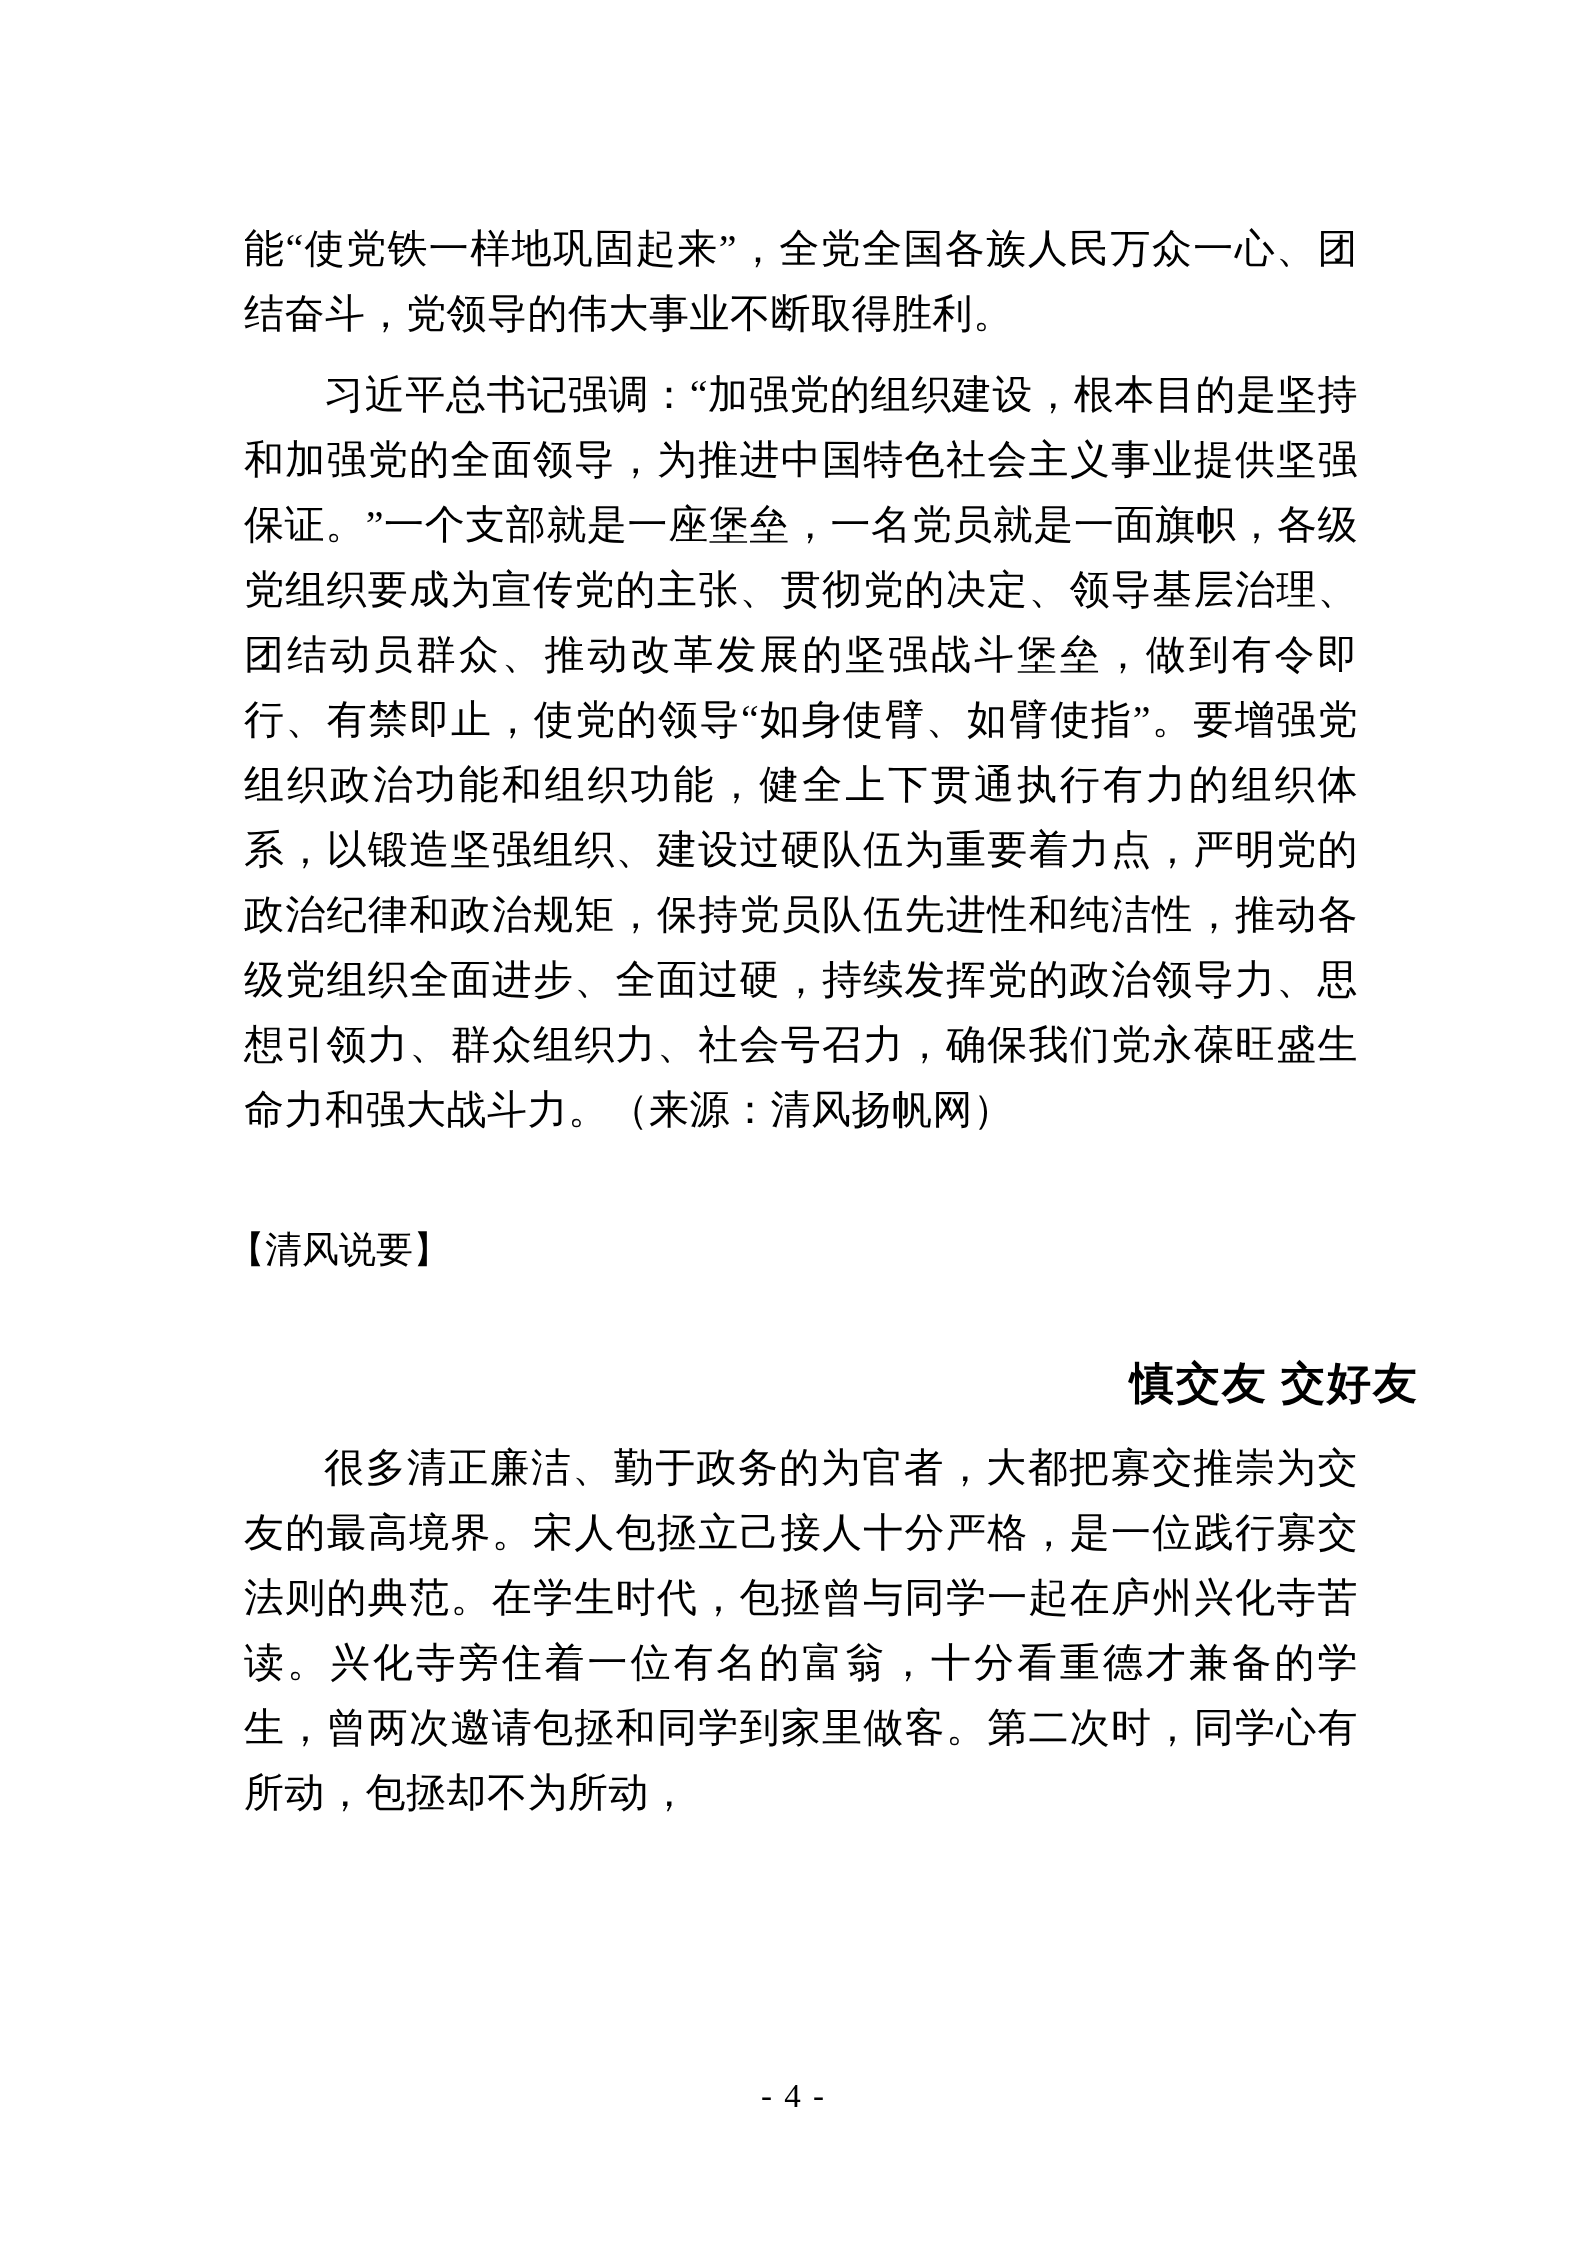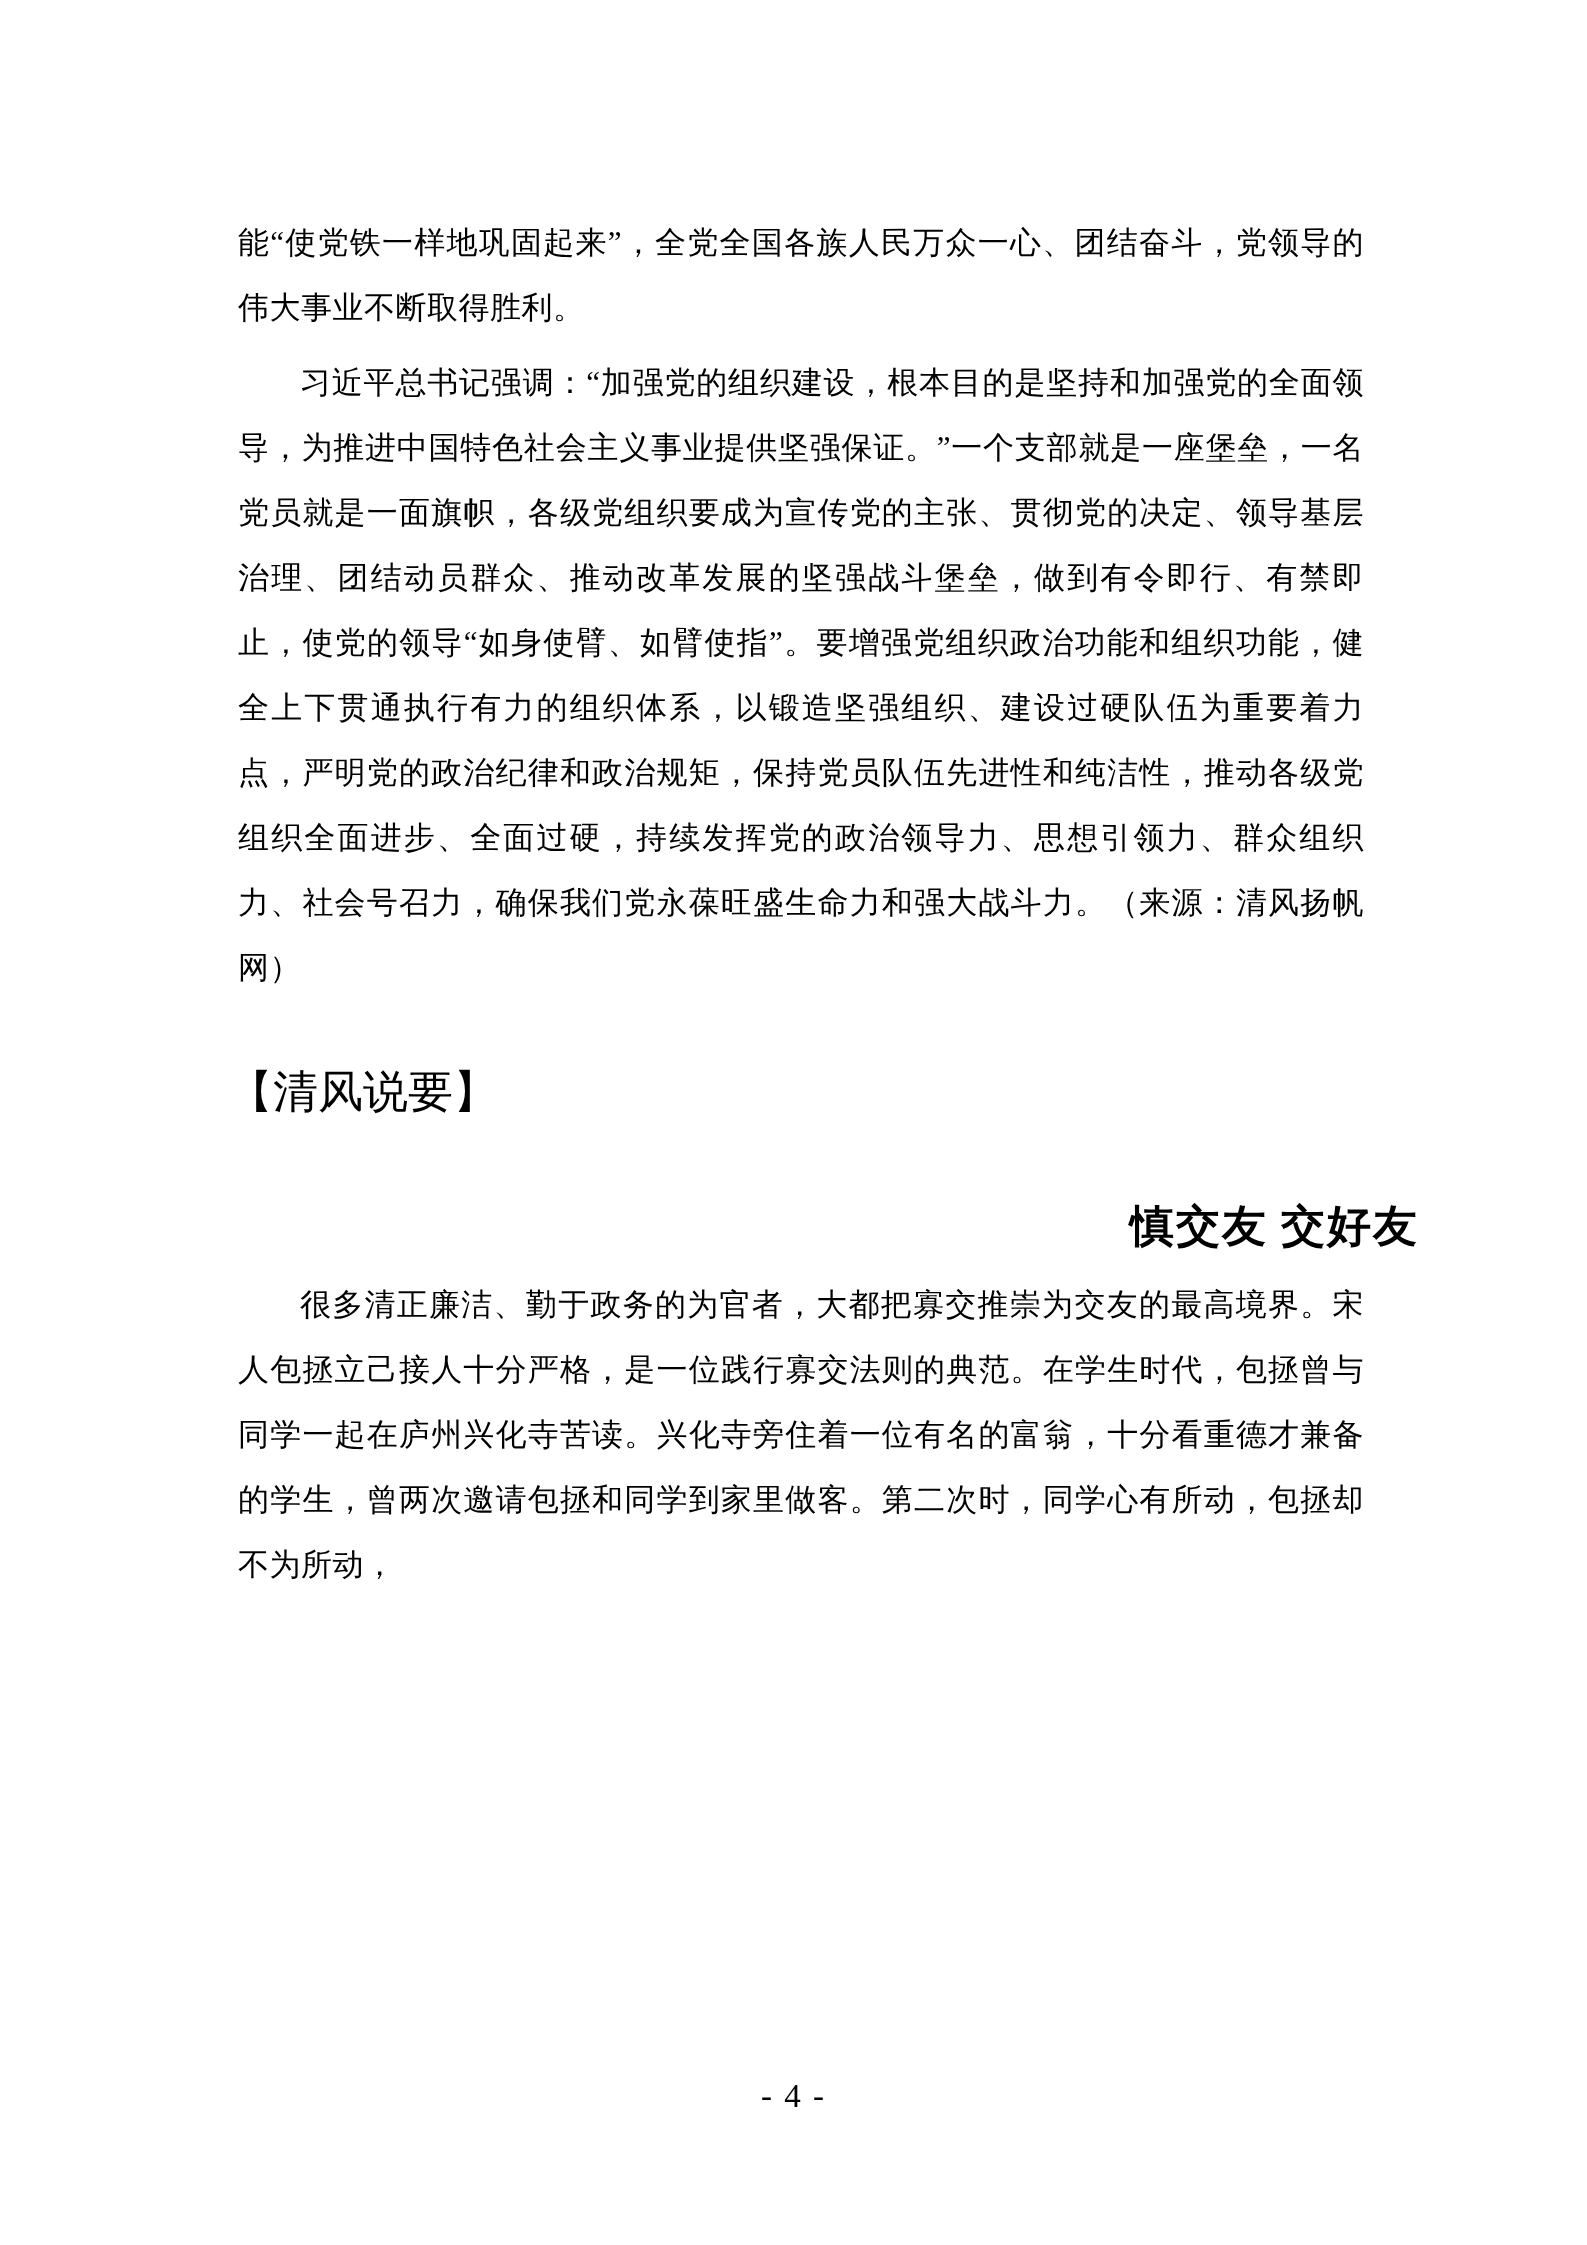--- a/index.html
+++ b/index.html
@@ -17,34 +17,34 @@
     font-family: "Liberation Serif", serif;
     overflow: hidden;
   }
   .content {
     position: absolute;
     left: 228px;
     top: 200px;
     width: 1146px;
   }
   p.body-para {
-    margin: 10px;
-    font-size: 31px;
+    margin: 16px;
+    font-size: 40px;
     line-height: 65px;
     text-align: justify;
     text-justify: inter-ideograph;
     word-break: break-all;
     letter-spacing: 0.5px;
   }
   p.indent {
     text-indent: 2em;
   }
   .section-header {
-    margin: 60px 0 0 0;
-    font-size: 45px;
+    margin: 75px 0 0 0;
+    font-size: 37px;
     line-height: 65px;
     font-weight: 400;
     font-family: Liberation Serif, serif;
   }
   .article-title {
     margin: 67px 0 0 0;
     font-size: 44px;
     line-height: 70px;
     font-weight: 700;
     text-align: right;

